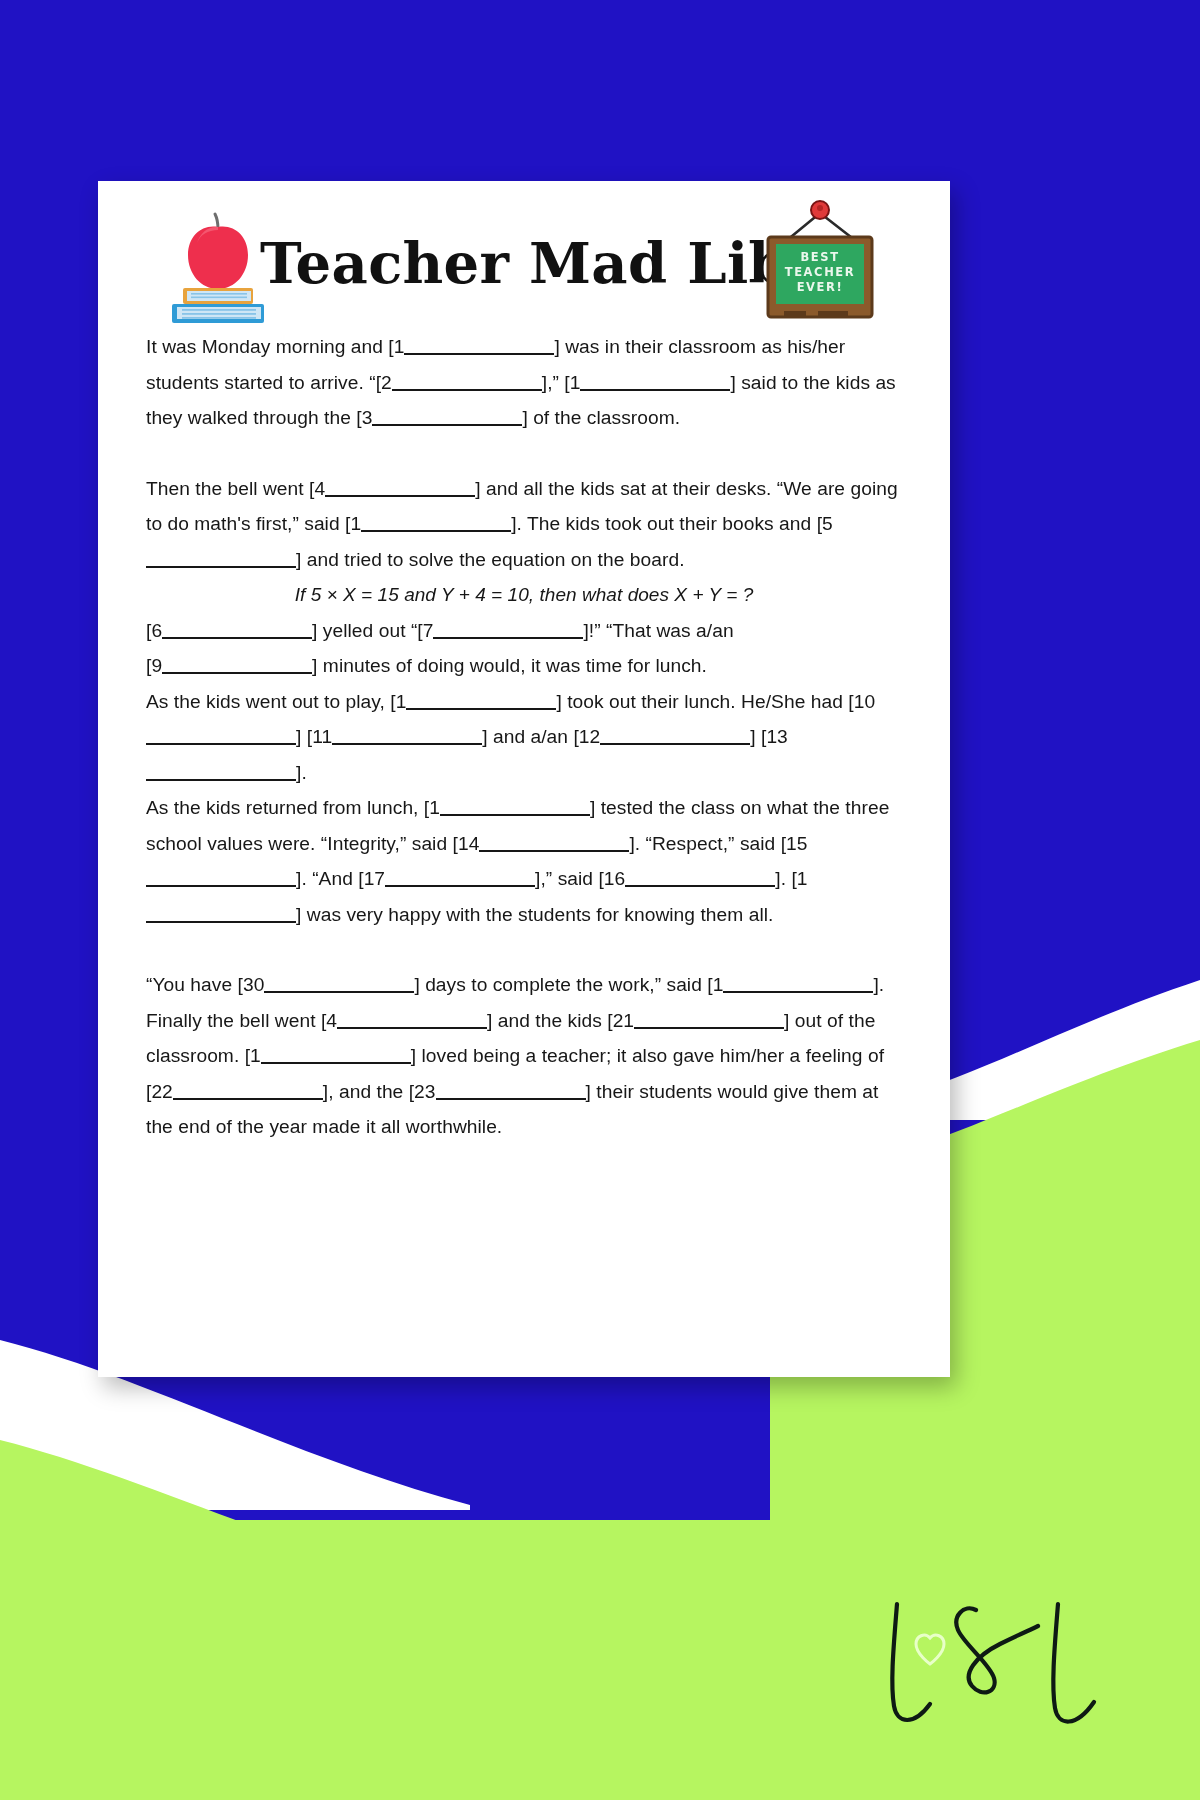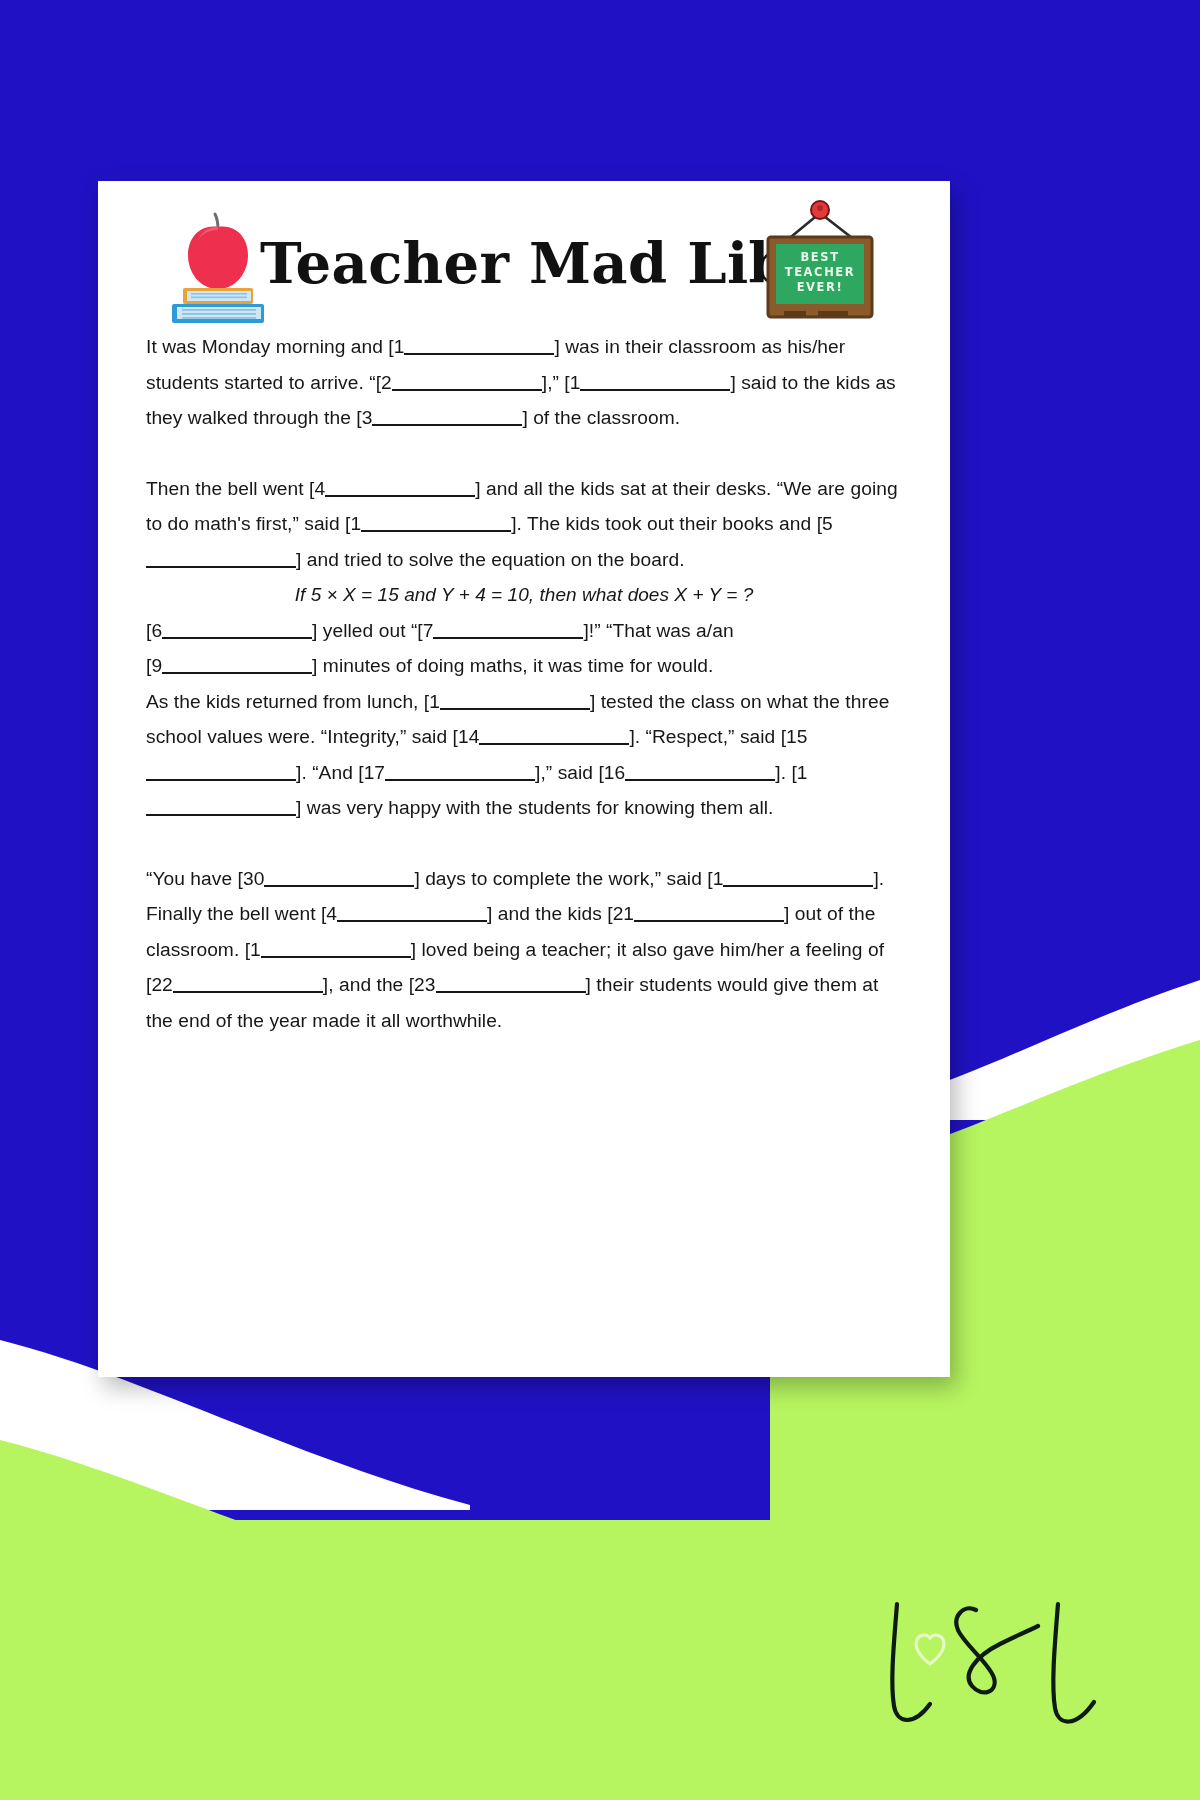--- a/index.html
+++ b/index.html
@@ -164,23 +164,26 @@
       </p>
 
       <p class="equation">If 5 × X = 15 and Y + 4 = 10, then what does X + Y = ?</p>
 
       <p class="para">
         <span>[6</span><span class="bl w1"></span><span>] yelled out “[7</span><span class="bl w1"></span><span>]!” “That was a/an</span>
       </p>
 
 
       <p class="para">
-        <span>[9</span><span class="bl w1"></span><span>] minutes of doing maths, it was time for would.</span>
-      </p>
-
+        <span>[9</span><span class="bl w1"></span><span>] minutes of doing would, it was time for lunch.</span>
+      </p>
+
+      <p class="para">
+        <span>As the kids went out to play, [1</span><span class="bl w1"></span><span>] took out their lunch. He/She had [10</span><span class="bl w1"></span><span>] [11</span><span class="bl w1"></span><span>] and a/an [12</span><span class="bl w1"></span><span>] [13</span><span class="bl w1"></span><span>].</span>
+      </p>
 
       <p class="para">
         <span>As the kids returned from lunch, [1</span><span class="bl w1"></span><span>] tested the class on what the three school values were. “Integrity,” said [14</span><span class="bl w1"></span><span>]. “Respect,” said [15</span><span class="bl w1"></span><span>]. “And [17</span><span class="bl w1"></span><span>],” said [16</span><span class="bl w1"></span><span>]. [1</span><span class="bl w1"></span><span>] was very happy with the students for knowing them all.</span>
       </p>
 
       <div class="gap"></div>
 
 
       <p class="para">
         <span>“You have [30</span><span class="bl w1"></span><span>] days to complete the work,” said [1</span><span class="bl w1"></span><span>].</span>

